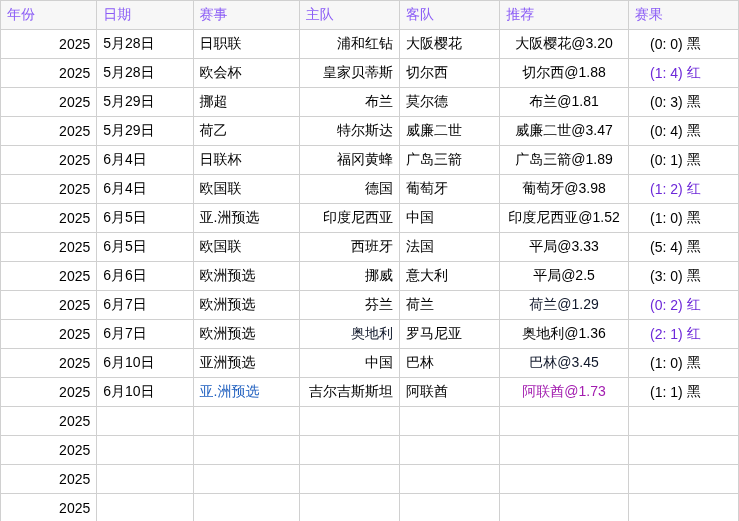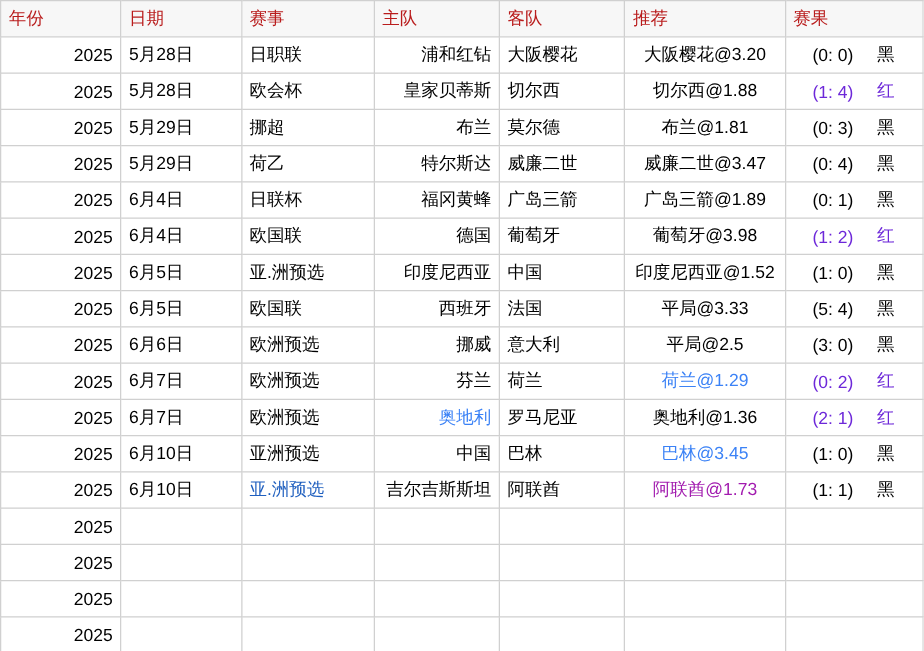--- a/index.html
+++ b/index.html
@@ -26,21 +26,21 @@
     font-size: 14px;
     font-weight: normal;
     vertical-align: middle;
     overflow: hidden;
     white-space: nowrap;
   }
   thead th {
     background: #f7f7f7;
     text-align: left;
     font-size: 14.5px;
-    color: #b91c1c;
+    color: #8b5cf6;
     height: 30px;
   }
   
   col.c-year    { width: 96px; }
   col.c-date    { width: 96px; }
   col.c-league  { width: 106px; }
   col.c-home    { width: 100px; }
   col.c-away    { width: 100px; }
   col.c-pick    { width: 128px; }
   col.c-result  { width: 110px; }
@@ -50,28 +50,28 @@
   td.league { text-align: left; }
   td.home   { text-align: right; }
   td.away   { text-align: left; }
   td.pick   { text-align: center; }
   td.result { text-align: left; }
 
   .res-wrap {
     display: flex;
     align-items: center;
     justify-content: flex-start;
-    gap: 19px;
+    gap: 4px;
   }
   .res-score { min-width: 48px; text-align: right; }
   .res-mark  { }
 
   .win  { color: #6d28d9; }
   .lose { color: #000000; }
-  .grey { color: #3b82f6; }
+  .grey { color: #0f172a; }
 
   .bold { font-weight: bold; }
   .sz-14 { font-size: 14px; }
   .sz-15 { font-size: 15px; }
   .sz-16 { font-size: 16px; }
   .sz-17 { font-size: 17px; }
   .sz-18 { font-size: 18px; }
   .sz-11 { font-size: 11px; }
 
   .blue { color: #1f5fbf; }

